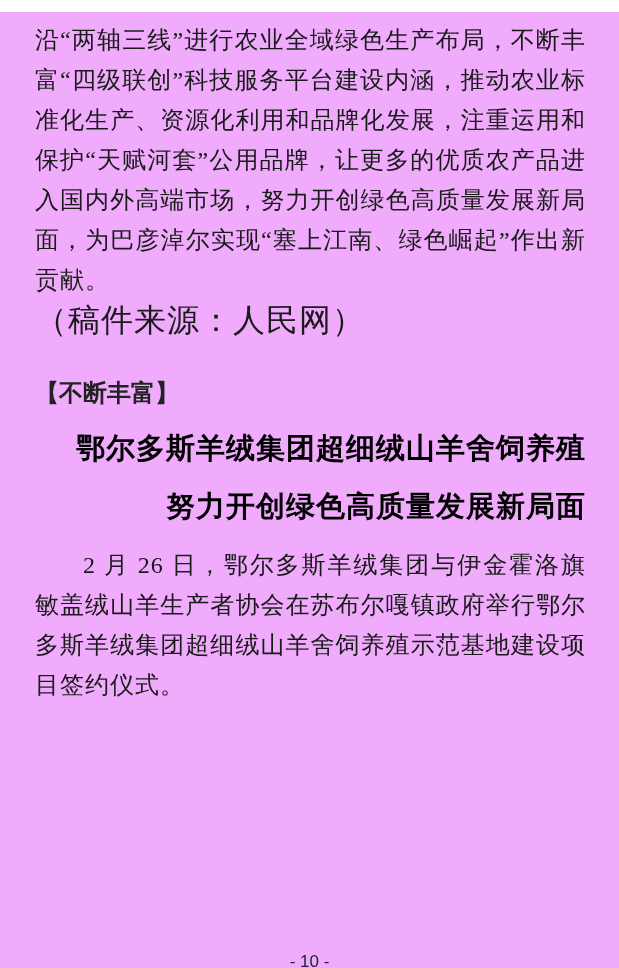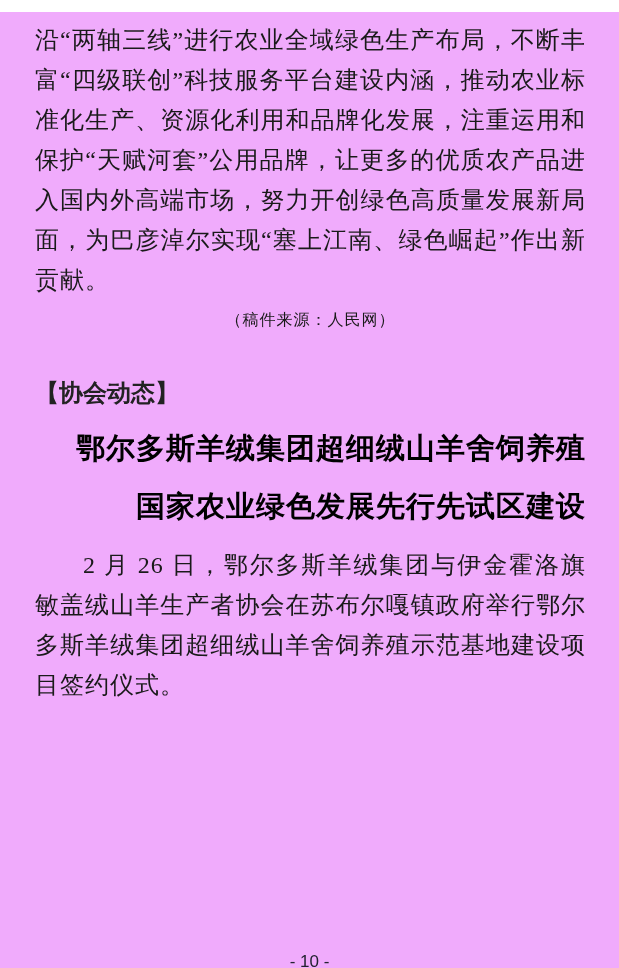--- a/index.html
+++ b/index.html
@@ -20,24 +20,24 @@
   .body-para {
     font-size: 24px;
     line-height: 40px;
     letter-spacing: 1px;
     text-align: justify;
     text-justify: inter-ideograph;
   }
   .indent { text-indent: 2em; }
   .para2 { margin-top: 6px; }
   .source-line {
-    font-size: 16px;
+    font-size: 32px;
     line-height: 40px;
     letter-spacing: 1px;
-    text-align: center;
+    text-align: left;
   }
   .section-header {
     margin-top: 33px;
     font-family: "Liberation Sans", "DejaVu Sans", sans-serif;
     font-weight: 600;
     font-size: 24px;
     line-height: 40px;
     color: #222222;
   }
   .article-title {
@@ -65,25 +65,25 @@
 <body>
 
 <div class="page">
   <div class="content">
 
     <p class="body-para">沿“两轴三线”进行农业全域绿色生产布局，不断丰富“四级联创”科技服务平台建设内涵，推动农业标准化生产、资源化利用和品牌化发展，注重运用和保护“天赋河套”公用品牌，让更多的优质农产品进入国内外高端市场，努力开创绿色高质量发展新局面，为巴彦淖尔实现“塞上江南、绿色崛起”作出新贡献。</p>
 
 
     <p class="source-line">（稿件来源：人民网）</p>
 
-    <div class="section-header">【协会动态】</div>
+    <div class="section-header">【不断丰富】</div>
 
     <div class="article-title">
       <div>鄂尔多斯羊绒集团超细绒山羊舍饲养殖</div>
-      <div>国家农业绿色发展先行先试区建设</div>
+      <div>努力开创绿色高质量发展新局面</div>
     </div>
 
     <p class="body-para indent para3">2 月 26 日，鄂尔多斯羊绒集团与伊金霍洛旗敏盖绒山羊生产者协会在苏布尔嘎镇政府举行鄂尔多斯羊绒集团超细绒山羊舍饲养殖示范基地建设项目签约仪式。</p>
 
   </div>
 
   <div class="page-footer">- 10 -</div>
 </div>
 
 </body></html>

